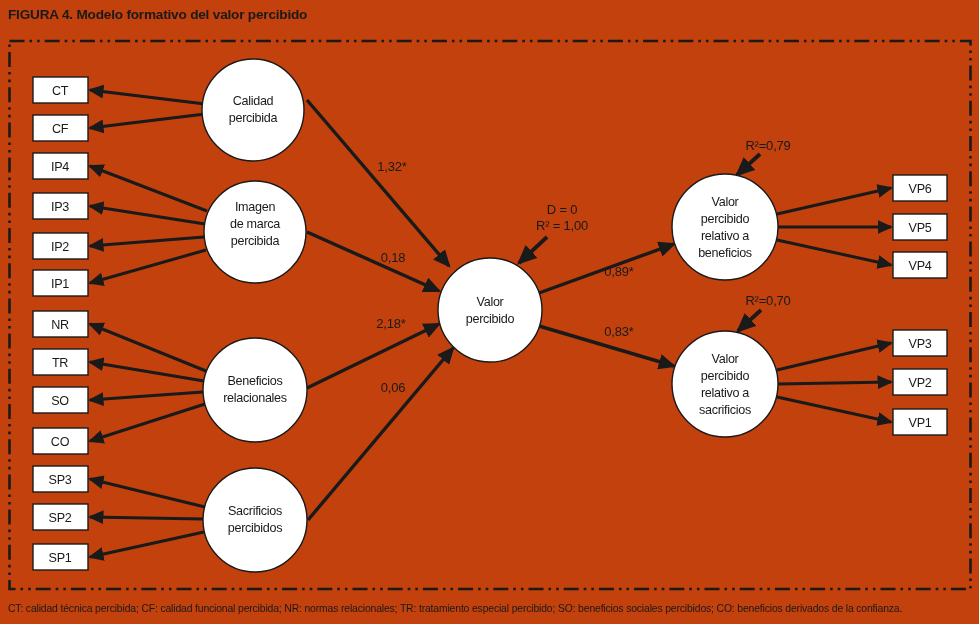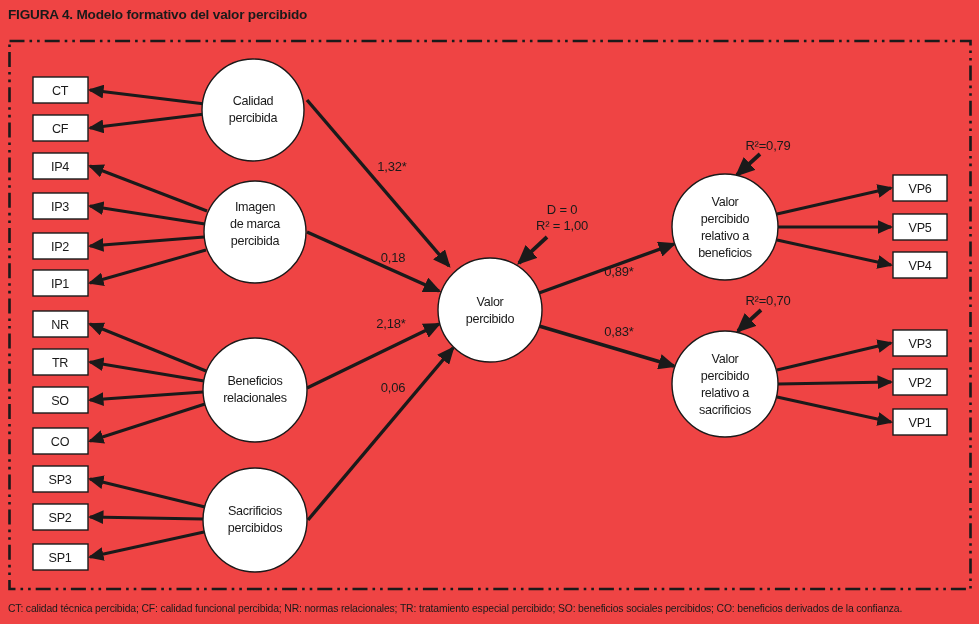--- a/index.html
+++ b/index.html
@@ -1,16 +1,16 @@
 <!DOCTYPE html>
 <html><head>
 <meta charset="utf-8">
 <style>
   html,body{margin:0;padding:0;background:#ffffff;}
-  .page{width:979px;height:624px;position:relative;background:#ef4444;}
+  .page{width:979px;height:624px;position:relative;background:#c2410c;}
   svg text{font-family:"Liberation Sans","DejaVu Sans",sans-serif;fill:#1a1a1a;}
   .t-title{font-size:13.6px;font-weight:700;letter-spacing:-0.2px;}
   .t-note{font-size:10.4px;letter-spacing:-0.15px;}
   .t-node{font-size:12.6px;text-anchor:middle;letter-spacing:-0.3px;}
   .t-box{font-size:12.6px;text-anchor:middle;letter-spacing:-0.3px;}
   .t-coef{font-size:13px;text-anchor:middle;letter-spacing:-0.2px;}
   .t-ann{font-size:13px;text-anchor:middle;letter-spacing:-0.2px;}
   .shape{fill:#ffffff;stroke-width:1.4;}
   .border{fill:none;stroke-width:2.6;stroke-dasharray:15 5 2.6 5 2.6 5;}
   .w3{stroke-width:3;}

